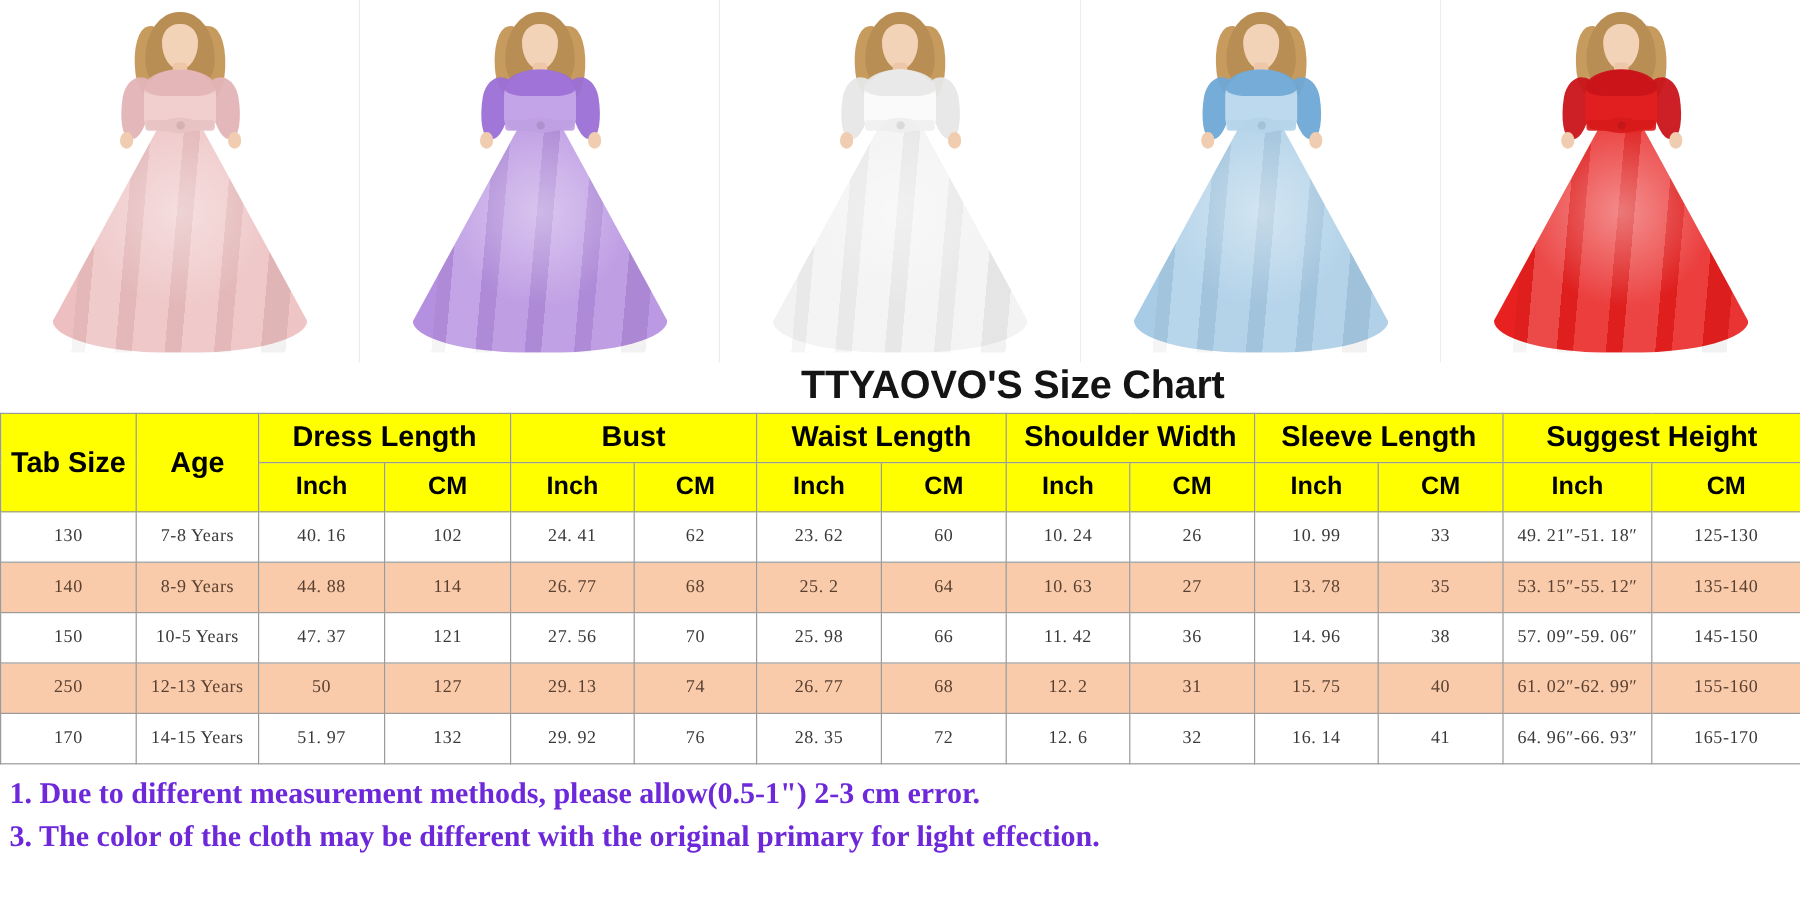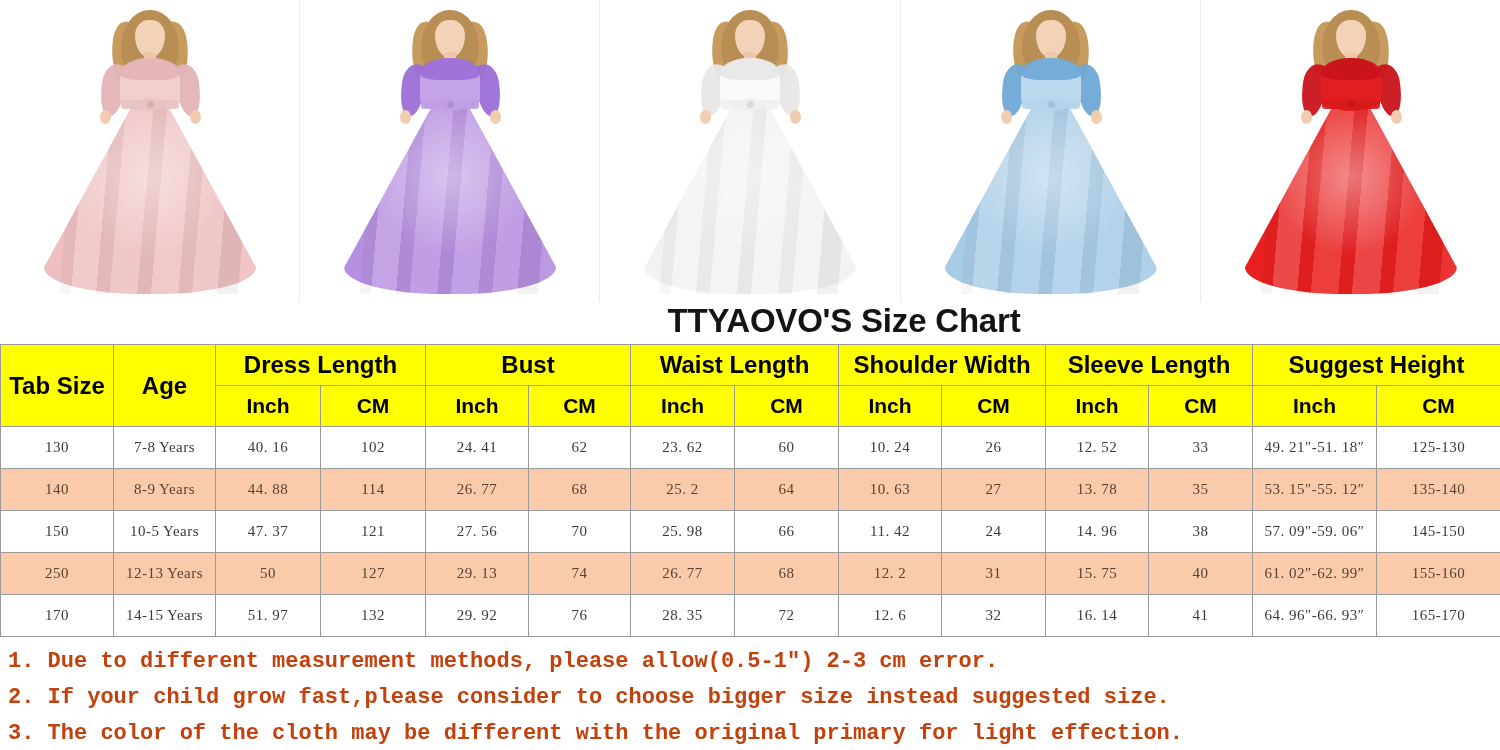--- a/index.html
+++ b/index.html
@@ -133,22 +133,22 @@
     font-family:"Liberation Serif", serif;letter-spacing:.5px;
   }
   tr.alt td{background:#f9cbab;color:#5a4030;}
 
   
   .notes{
     position:absolute;left:0;top:640px;width:1500px;height:110px;
     background:#fff;padding:4px 0 0 8px;box-sizing:border-box;
   }
   .note{
-    font-size:22px;font-weight:700;color:#c2410c;line-height:36px;
-    white-space:nowrap;font-family:Liberation Mono, monospace;
+    font-size:25px;font-weight:700;color:#6d28d9;line-height:36px;
+    white-space:nowrap;font-family:Liberation Serif, serif;
   }
 </style>
 </head>
 <body>
 
 <div class="page">
 
   <div class="photo-band" id="photoBand">
       <div class="photo-cell">
         <div class="model">
@@ -304,21 +304,21 @@
           <td>130</td>
           <td>7-8 Years</td>
           <td>40. 16</td>
           <td>102</td>
           <td>24. 41</td>
           <td>62</td>
           <td>23. 62</td>
           <td>60</td>
           <td>10. 24</td>
           <td>26</td>
-          <td>12. 52</td>
+          <td>10. 99</td>
           <td>33</td>
           <td>49. 21″-51. 18″</td>
           <td>125-130</td>
         </tr>
         <tr class="alt">
           <td>140</td>
           <td>8-9 Years</td>
           <td>44. 88</td>
           <td>114</td>
           <td>26. 77</td>
@@ -335,21 +335,21 @@
         <tr>
           <td>150</td>
           <td>10-5 Years</td>
           <td>47. 37</td>
           <td>121</td>
           <td>27. 56</td>
           <td>70</td>
           <td>25. 98</td>
           <td>66</td>
           <td>11. 42</td>
-          <td>24</td>
+          <td>36</td>
           <td>14. 96</td>
           <td>38</td>
           <td>57. 09″-59. 06″</td>
           <td>145-150</td>
         </tr>
         <tr class="alt">
           <td>250</td>
           <td>12-13 Years</td>
           <td>50</td>
           <td>127</td>
@@ -378,17 +378,16 @@
           <td>16. 14</td>
           <td>41</td>
           <td>64. 96″-66. 93″</td>
           <td>165-170</td>
         </tr>
       </tbody>
   </table>
 
   <div class="notes" id="notesBox">
       <div class="note">1. Due to different measurement methods, please allow(0.5-1") 2-3 cm error.</div>
-      <div class="note">2. If your child grow fast,please consider to choose bigger size instead suggested size.</div>
       <div class="note">3. The color of the cloth may be different with the original primary for light effection.</div>
     </div>
 
 </div>
 
 </body></html>

